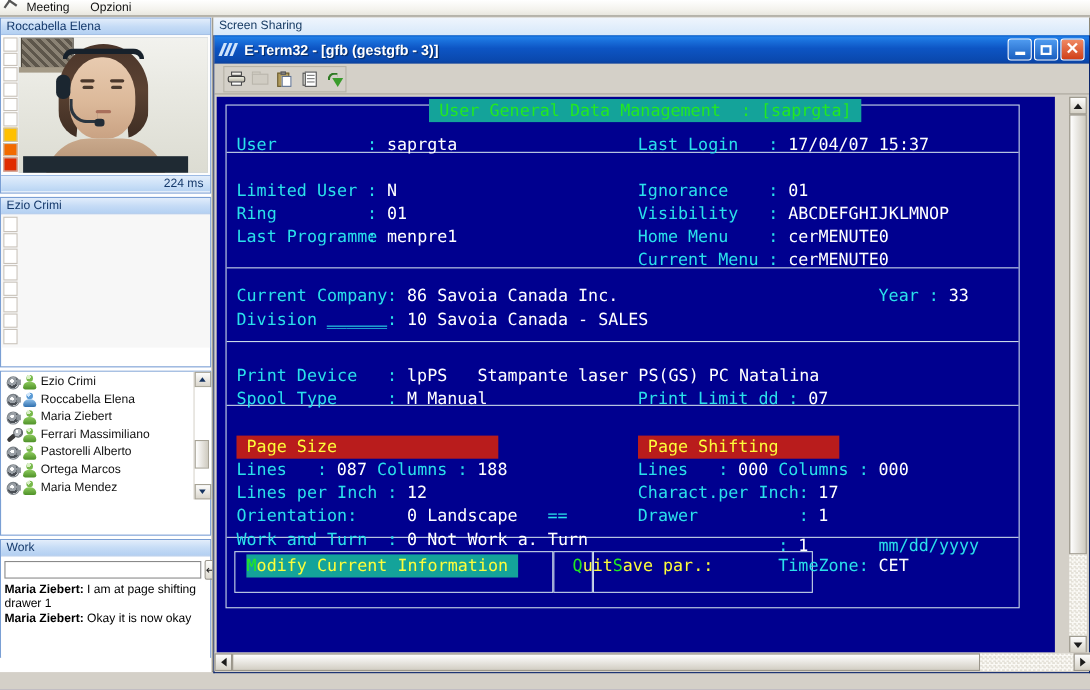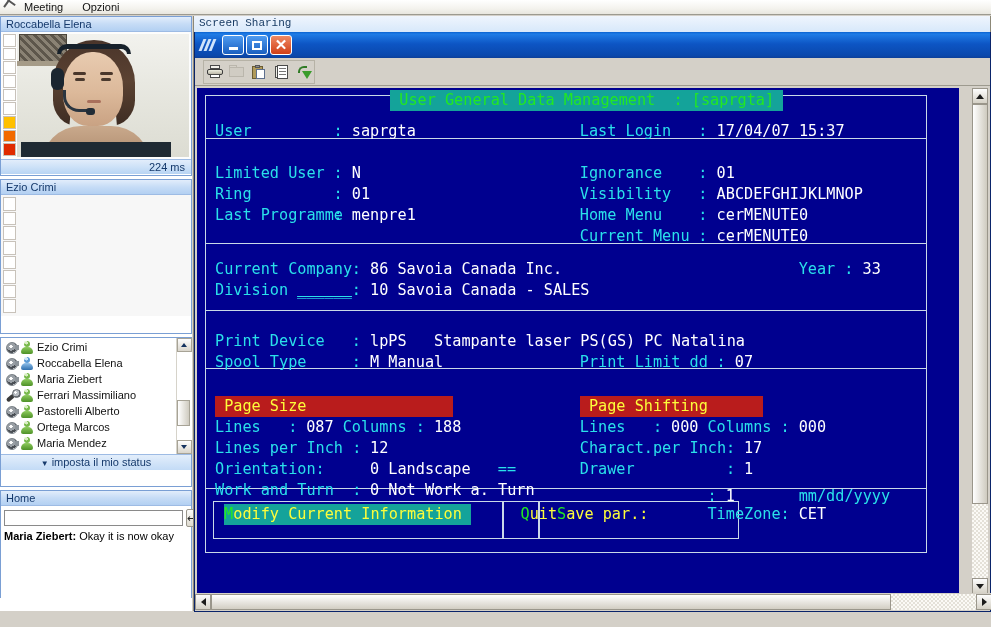--- a/index.html
+++ b/index.html
@@ -137,21 +137,21 @@
      background: linear-gradient(to bottom,#fbfbfa,#dedacf); display:flex;align-items:center;justify-content:center;
      font-size:11px; color:#222; border-radius:2px;}
   .chat-log { background:#fff; padding:1px 3px; font-size:11px; color:#000; line-height:13px; height:72px; overflow:hidden;}
   .chat-log b { font-weight:bold; }
 
   
   .share-frame { position:absolute; left:193px; top:16px; width:798px; height:595px;
     background:#d4d0c8; border:1px solid #8c8878; border-top:0; }
   .share-title { height:29px; line-height:15px; padding-left:5px; font-size:11px; color:#12365f;
     background: linear-gradient(to bottom,#eff5fd 0%,#dcebfb 45%,#cbe0f8 100%);
-    border-bottom:1px solid #a9c4e6;font-family:Liberation Mono, monospace;}
+    border-bottom:1px solid #a9c4e6;}
 
   
   .eterm { position:absolute; left:194px; top:32px; width:797px; height:580px; background:#d4d0c8;
     border:1px solid #0a246a; border-top:0;}
   .eterm-tb { height:26px; display:flex; align-items:center;
     background: linear-gradient(to bottom,#0a62d0 0%,#1f7ce6 8%,#0d55c4 46%,#0a48ad 90%,#0d3f99 100%);
     padding-left:4px;}
   .eterm-icon { width:18px;height:16px;position:relative;margin-right:5px;flex:none;}
   .eterm-icon i { position:absolute; top:2px; width:3px;height:12px; background:#cfe3fb; transform: skewX(-22deg);}
   .eterm-icon i:nth-child(1){left:2px;} .eterm-icon i:nth-child(2){left:7px;} .eterm-icon i:nth-child(3){left:12px;}
@@ -365,49 +365,48 @@
               <span class="sv-arrow up"></span>
             </div>
           <div class="sv-track">
               <div class="sv-thumb"></div>
             </div>
           <div class="sv-btn">
               <span class="sv-arrow down"></span>
             </div>
         </div>
       </div>
-      <div class="status-bar">
-        <span class="caret">▼</span><span>imposta il mio status</span>
-      </div>
     </div>
 
     <div class="panel" style="height:108px;">
-      <div class="panel-title">Home</div>
+      <div class="panel-title">Work</div>
       <div class="chat-input-row">
         <input class="chat-input" type="text" placeholder="" style="">
         <div class="chat-send">↵</div>
       </div>
       <div class="chat-log" id="chat-log">
+          <div><b>Maria Ziebert:</b><span> I am at page shifting drawer 1</span></div>
           <div><b>Maria Ziebert:</b><span> Okay it is now okay</span></div>
         </div>
     </div>
 
   </div>
 
   <div class="share-frame">
     <div class="share-title">Screen Sharing</div>
   </div>
 
   <div class="eterm">
     <div class="eterm-tb">
       <span class="eterm-icon">
           <i></i>
           <i></i>
           <i></i>
         </span>
+      <span class="eterm-title">E-Term32 - [gfb (gestgfb - 3)]</span>
       <span class="wbtns">
         <span class="wbtn min">
             <span class="wb-min-g"></span>
           </span>
         <span class="wbtn max">
             <span class="wb-max-g"></span>
           </span>
         <span class="wbtn close">
             <span class="wb-x">✕</span>
           </span>

